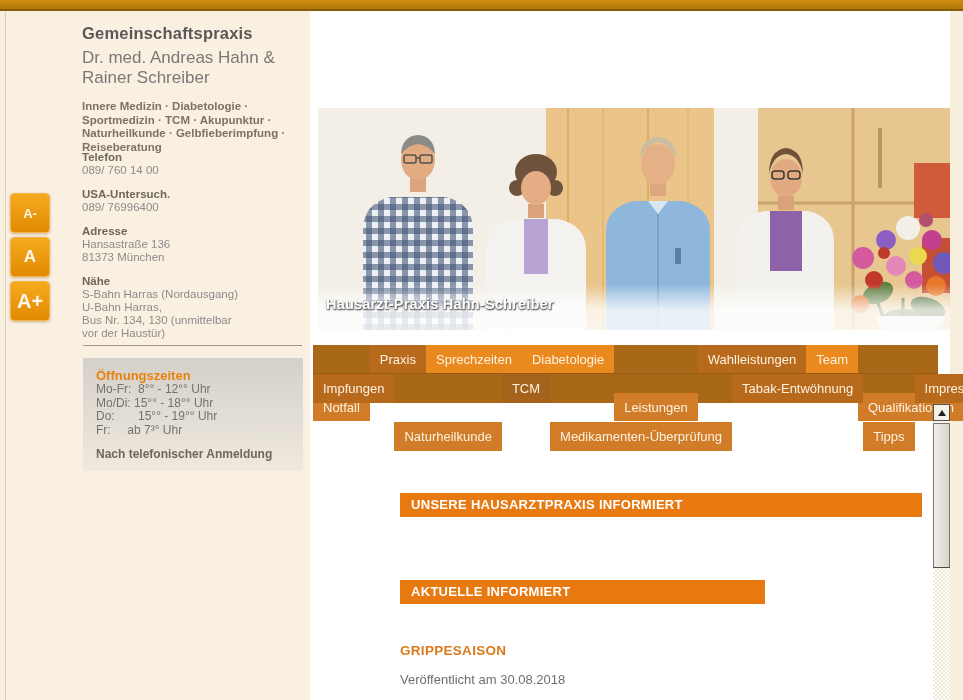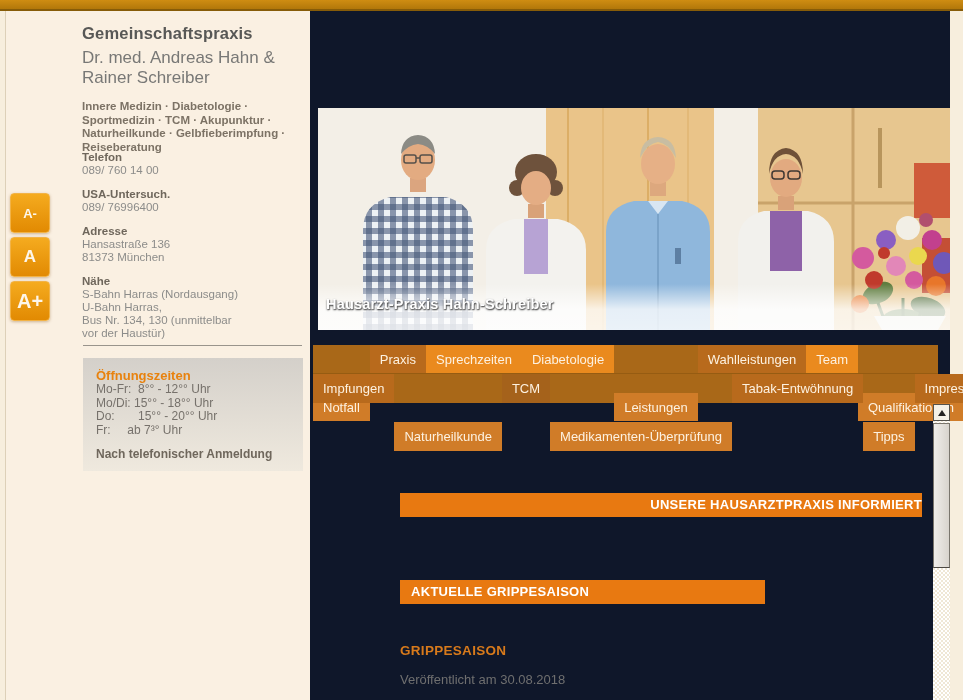--- a/index.html
+++ b/index.html
@@ -54,21 +54,21 @@
     background:linear-gradient(to bottom,#d4d0ca,#efe9de);
     padding:10px 0 0 13px;
   }
   .hours-title { font-size:13px; font-weight:bold; color:#e8820e; margin-bottom:0; }
   .hours-row { font-size:12px; color:#76716b; line-height:13.5px; white-space:pre; }
   .hours-note { margin-top:10px; font-size:12px; font-weight:bold; color:#6f675c; }
 
   
   .main {
     position:absolute; left:310px; top:11px; width:640px; height:689px;
-    background:#0f172a;
+    background:#ffffff;
   }
 
   
   .hero { position:absolute; left:8px; top:97px; width:632px; height:222px; overflow:hidden; }
   .hero svg { display:block; width:632px; height:222px; }
   .hero-caption-band {
     position:absolute; left:0; bottom:0; width:100%; height:46px;
     background:linear-gradient(to bottom, rgba(255,255,255,0), rgba(255,255,255,.78) 55%, rgba(255,255,255,.82));
   }
   .hero-caption {
@@ -89,21 +89,21 @@
   .nav-item[data-tone="medium"]  { background:#d07c28;margin-top:48px; }
   .nav-item[data-tone="dark"]    { background:#b86a1c; }
   .nav-item[data-tone="darkest"] { background:#a5621b; }
 
   
   .section-banner {
     position:absolute; left:90px; height:24px;
     background:#e87911; color:#ffffff; font-size:13px; font-weight:bold;
     line-height:24px; padding-left:11px; letter-spacing:.3px;
   }
-  .banner-1 { top:482px; width:522px;text-align:right; }
+  .banner-1 { top:482px; width:522px; }
   .banner-2 { top:569px; width:365px; }
   .article-title { position:absolute; left:90px; top:632px; font-size:13.5px; font-weight:bold; color:#d87a1b; letter-spacing:.3px; }
   .article-published { position:absolute; left:90px; top:661px; font-size:13px; color:#6f6f6f; }
 
   
   .scrollbar { position:absolute; left:623px; top:393px; width:17px; height:296px; }
   .sb-track {
     position:absolute; left:0; top:0; width:17px; height:296px;
     background:conic-gradient(#ffffff 25%, #efe7d6 25% 50%, #ffffff 50% 75%, #efe7d6 75%);
     background-size:4px 4px;
@@ -158,21 +158,21 @@
       <div class="contact-line">vor der Haustür)</div>
     </div>
   </div>
 
   <div class="sidebar-hr"></div>
 
   <div class="hours-box">
     <div class="hours-title">Öffnungszeiten</div>
     <div class="hours-row">Mo-Fr:  8°° - 12°° Uhr</div>
     <div class="hours-row">Mo/Di: 15°° - 18°° Uhr</div>
-    <div class="hours-row">Do:       15°° - 20°° Uhr</div>
+    <div class="hours-row">Do:       15°° - 19°° Uhr</div>
     <div class="hours-row">Fr:     ab 7³° Uhr</div>
     <div class="hours-note">Nach telefonischer Anmeldung</div>
   </div>
 </div>
 
 <div class="font-buttons">
   <div class="fs-btn small">A-</div>
   <div class="fs-btn mid">A</div>
   <div class="fs-btn big">A+</div>
 </div>
@@ -282,21 +282,21 @@
       <div class="nav-item" data-tone="darkest">TCM</div>
       <div class="nav-item" data-tone="medium">Medikamenten-Überprüfung</div>
       <div class="nav-item" data-tone="dark">Tabak-Entwöhnung</div>
       <div class="nav-item" data-tone="medium">Tipps</div>
       <div class="nav-item" data-tone="dark">Impressum</div>
 
     </div>
   </div>
 
   <div class="section-banner banner-1">UNSERE HAUSARZTPRAXIS INFORMIERT</div>
-  <div class="section-banner banner-2">AKTUELLE GRIPPESAISON</div>
+  <div class="section-banner banner-2">AKTUELLE INFORMIERT</div>
   <div class="article-title">GRIPPESAISON</div>
   <div class="article-published">Veröffentlicht am 30.08.2018</div>
 
   <div class="scrollbar">
     <div class="sb-track"></div>
     <div class="sb-btn">
       <span class="sb-arrow"></span>
     </div>
     <div class="sb-thumb"></div>
   </div>

